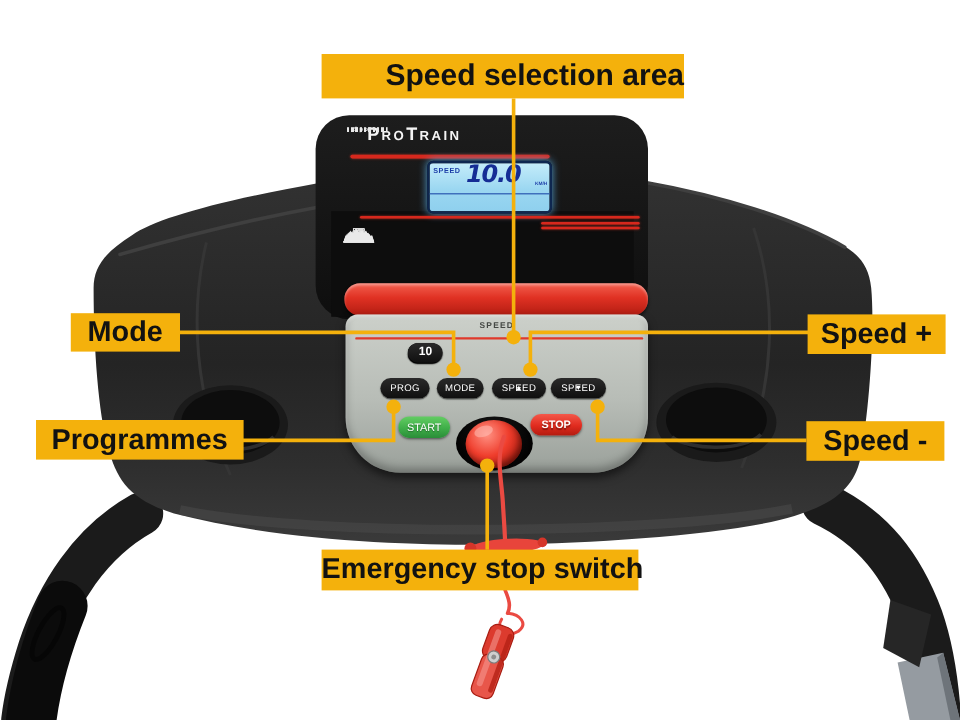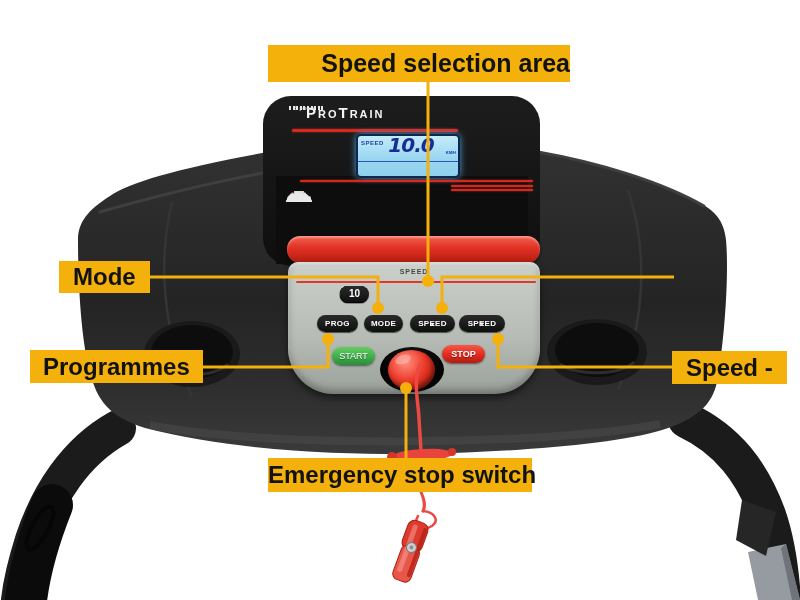--- a/index.html
+++ b/index.html
@@ -53,21 +53,21 @@
     box-shadow:inset 0 2px 3px rgba(255,255,255,.4), inset 0 -4px 7px rgba(0,0,0,.28), 0 4px 7px rgba(0,0,0,.5);}
   .panel-speed-title{left:288px;top:268px;width:252px;text-align:center;font-size:7px;
     font-weight:bold;color:#444844;letter-spacing:1px;}
   .rl-panel{left:296px;top:281px;width:240px;height:2px;background:#e0392b;border-radius:1px;
     box-shadow:none;}
   .numrow{left:296px;top:285.5px;width:251px;height:16px;display:flex;justify-content:space-between;}
   .numkey{position:static;min-width:28px;padding:0 9px;height:16px;line-height:16px;border-radius:8px;
     background:linear-gradient(180deg,#2a2a2a,#101010);color:#fff;font-size:10px;font-weight:bold;
     text-align:center;box-shadow:0 1px 1px rgba(0,0,0,.6);cursor:pointer;margin-left:44px;}
   .fnkey{height:17px;border-radius:9px;background:linear-gradient(180deg,#2a2a2a,#0f0f0f);
-    color:#fff;font-size:8px;font-weight:bold;display:flex;align-items:center;justify-content:center;
+    color:#fff;font-size:8px;font-weight:normal;display:flex;align-items:center;justify-content:center;
     gap:2px;box-shadow:0 1px 1px rgba(0,0,0,.6);cursor:pointer;letter-spacing:.3px;}
   .fn-prog{left:317px;top:315px;width:41px;}
   .fn-mode{left:364px;top:315px;width:39px;}
   .fn-up{left:410px;top:315px;width:45px;}
   .fn-down{left:459px;top:315px;width:46px;}
   .tri{position:static;font-size:6px;line-height:6px;}
   .btn-start{left:332px;top:347px;width:43px;height:18px;border-radius:9px;color:#fff;
     font-size:9px;font-weight:normal;text-align:center;line-height:18px;cursor:pointer;
     background:linear-gradient(180deg,#63cd63 0%,#3fae49 55%,#2a8d38 100%);
     box-shadow:0 1px 2px rgba(0,0,0,.5);text-shadow:0 1px 1px rgba(0,0,0,.4);}
@@ -330,17 +330,18 @@
       <circle cx="378" cy="308" r="6"></circle>
       <circle cx="442" cy="308" r="6"></circle>
       <circle cx="328" cy="339" r="6"></circle>
       <circle cx="498" cy="339" r="6"></circle>
       <circle cx="406" cy="388" r="6"></circle>
     </g>
   </svg>
 
   <div class="tag tag-top">Speed selection area</div>
   <div class="tag tag-mode">Mode</div>
+  <div class="tag tag-splus">Speed +</div>
   <div class="tag tag-prog">Programmes</div>
   <div class="tag tag-sminus">Speed -</div>
   <div class="tag tag-estop">Emergency stop switch</div>
 
 </div>
 
 </body></html>

